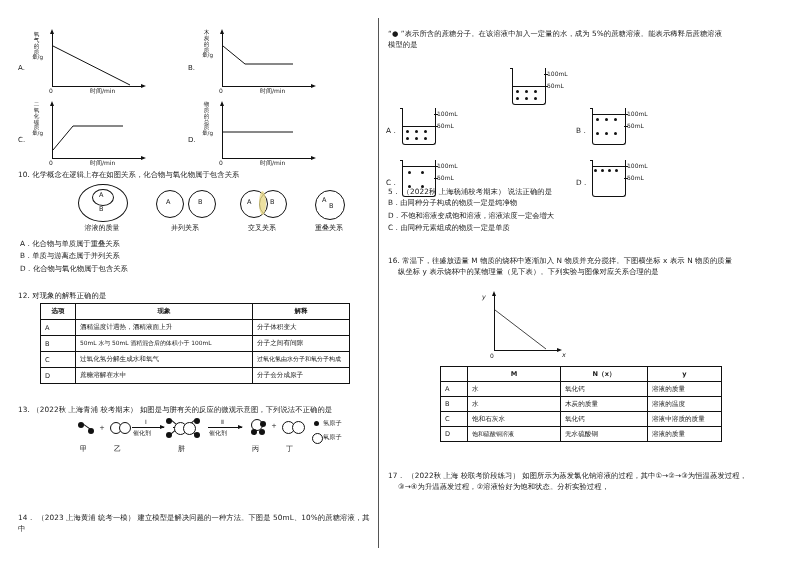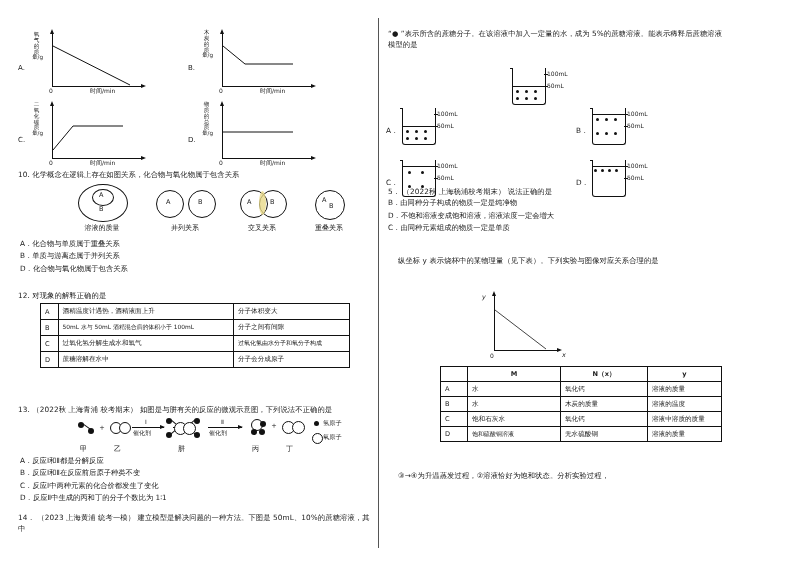--- a/index.html
+++ b/index.html
@@ -177,20 +177,25 @@
 
     <div style="position:absolute;left:18px;top:290px;width:350px;">
       <div class="qtext">
         <span>12.</span>
         <span>对现象的解释正确的是</span>
       </div>
     </div>
 
     <table class="tbl12" style="position:absolute;left:40px;top:303px;width:310px;">
       <tbody>
+          <tr>
+        <th style="width:26px;">选项</th>
+        <th style="width:168px;">现象</th>
+        <th>解释</th>
+      </tr>
       <tr>
         <td>A</td>
         <td>酒精温度计遇热，酒精液面上升</td>
         <td>分子体积变大</td>
       </tr>
       <tr>
         <td>B</td>
         <td style="font-size:5.9px;">50mL 水与 50mL 酒精混合后的体积小于 100mL</td>
         <td>分子之间有间隙</td>
       </tr>
@@ -273,26 +278,20 @@
         <div class="legend-txt" style="left:305px;top:17px;">氧原子</div>
       </div>
 
       <div class="mlabel" style="left:62px;top:28px;">甲</div>
       <div class="mlabel" style="left:96px;top:28px;">乙</div>
       <div class="mlabel" style="left:160px;top:28px;">肼</div>
       <div class="mlabel" style="left:234px;top:28px;">丙</div>
       <div class="mlabel" style="left:268px;top:28px;">丁</div>
     </div>
 
-    <div style="position:absolute;left:20px;top:455px;width:350px;">
-      <div class="opt">A．反应Ⅰ和Ⅱ都是分解反应</div>
-      <div class="opt">B．反应Ⅰ和Ⅱ在反应前后原子种类不变</div>
-      <div class="opt">C．反应Ⅰ中两种元素的化合价都发生了变化</div>
-      <div class="opt">D．反应Ⅱ中生成的丙和丁的分子个数比为 1∶1</div>
-    </div>
 
     <div style="position:absolute;left:18px;top:512px;width:356px;">
       <div class="qtext">
         <span>14．</span>
         <span>（2023 上海黄浦 统考一模）</span>
         <span>建立模型是解决问题的一种方法。下图是 50mL、10%的蔗糖溶液，其中</span>
       </div>
     </div>
   </div>
 
@@ -388,20 +387,24 @@
         <span>5．</span>
         <span>（2022秋 上海杨浦校考期末）</span>
         <span>说法正确的是</span>
       </div>
       <div class="opt">B．由同种分子构成的物质一定是纯净物</div>
       <div class="opt">D．不饱和溶液变成饱和溶液，溶液浓度一定会增大</div>
       <div class="opt">C．由同种元素组成的物质一定是单质</div>
     </div>
 
     <div style="position:absolute;left:8px;top:255px;width:402px;">
+      <div class="qtext">
+        <span>16.</span>
+        <span>常温下，往盛放适量 M 物质的烧杯中逐渐加入 N 物质并充分搅拌。下图横坐标 x 表示 N 物质的质量</span>
+      </div>
       <div class="qtext" style="text-indent:10px;">纵坐标 y 表示烧杯中的某物理量（见下表）。下列实验与图像对应关系合理的是</div>
     </div>
 
     <div class="chartbox" style="position:absolute;left:58px;top:288px;width:160px;height:74px;">
       <div style="position:absolute;left:44px;top:5px;font-size:6.5px;font-style:italic;">y</div>
       <div class="axis-y" style="left:56px;top:8px;height:54px;"></div>
       <div class="arrow-up" style="left:54px;top:3px;"></div>
       <div class="axis-x" style="left:56px;top:62px;width:64px;"></div>
       <div class="arrow-right" style="left:119px;top:59.5px;"></div>
       <div class="zero" style="left:52px;top:64px;">0</div>
@@ -440,16 +443,21 @@
       <tr>
         <td>D</td>
         <td style="font-size:6px;">饱和硫酸铜溶液</td>
         <td>无水硫酸铜</td>
         <td>溶液的质量</td>
       </tr>
     </tbody>
       </table>
 
     <div style="position:absolute;left:8px;top:470px;width:402px;">
+      <div class="qtext">
+        <span>17．</span>
+        <span>（2022秋 上海 校联考阶段练习）</span>
+        <span>如图所示为蒸发氯化钠溶液的过程，其中①→②→③为恒温蒸发过程，</span>
+      </div>
       <div class="qtext" style="text-indent:10px;">③→④为升温蒸发过程，②溶液恰好为饱和状态。分析实验过程，</div>
     </div>
   </div>
 </div>
 
 </body></html>

